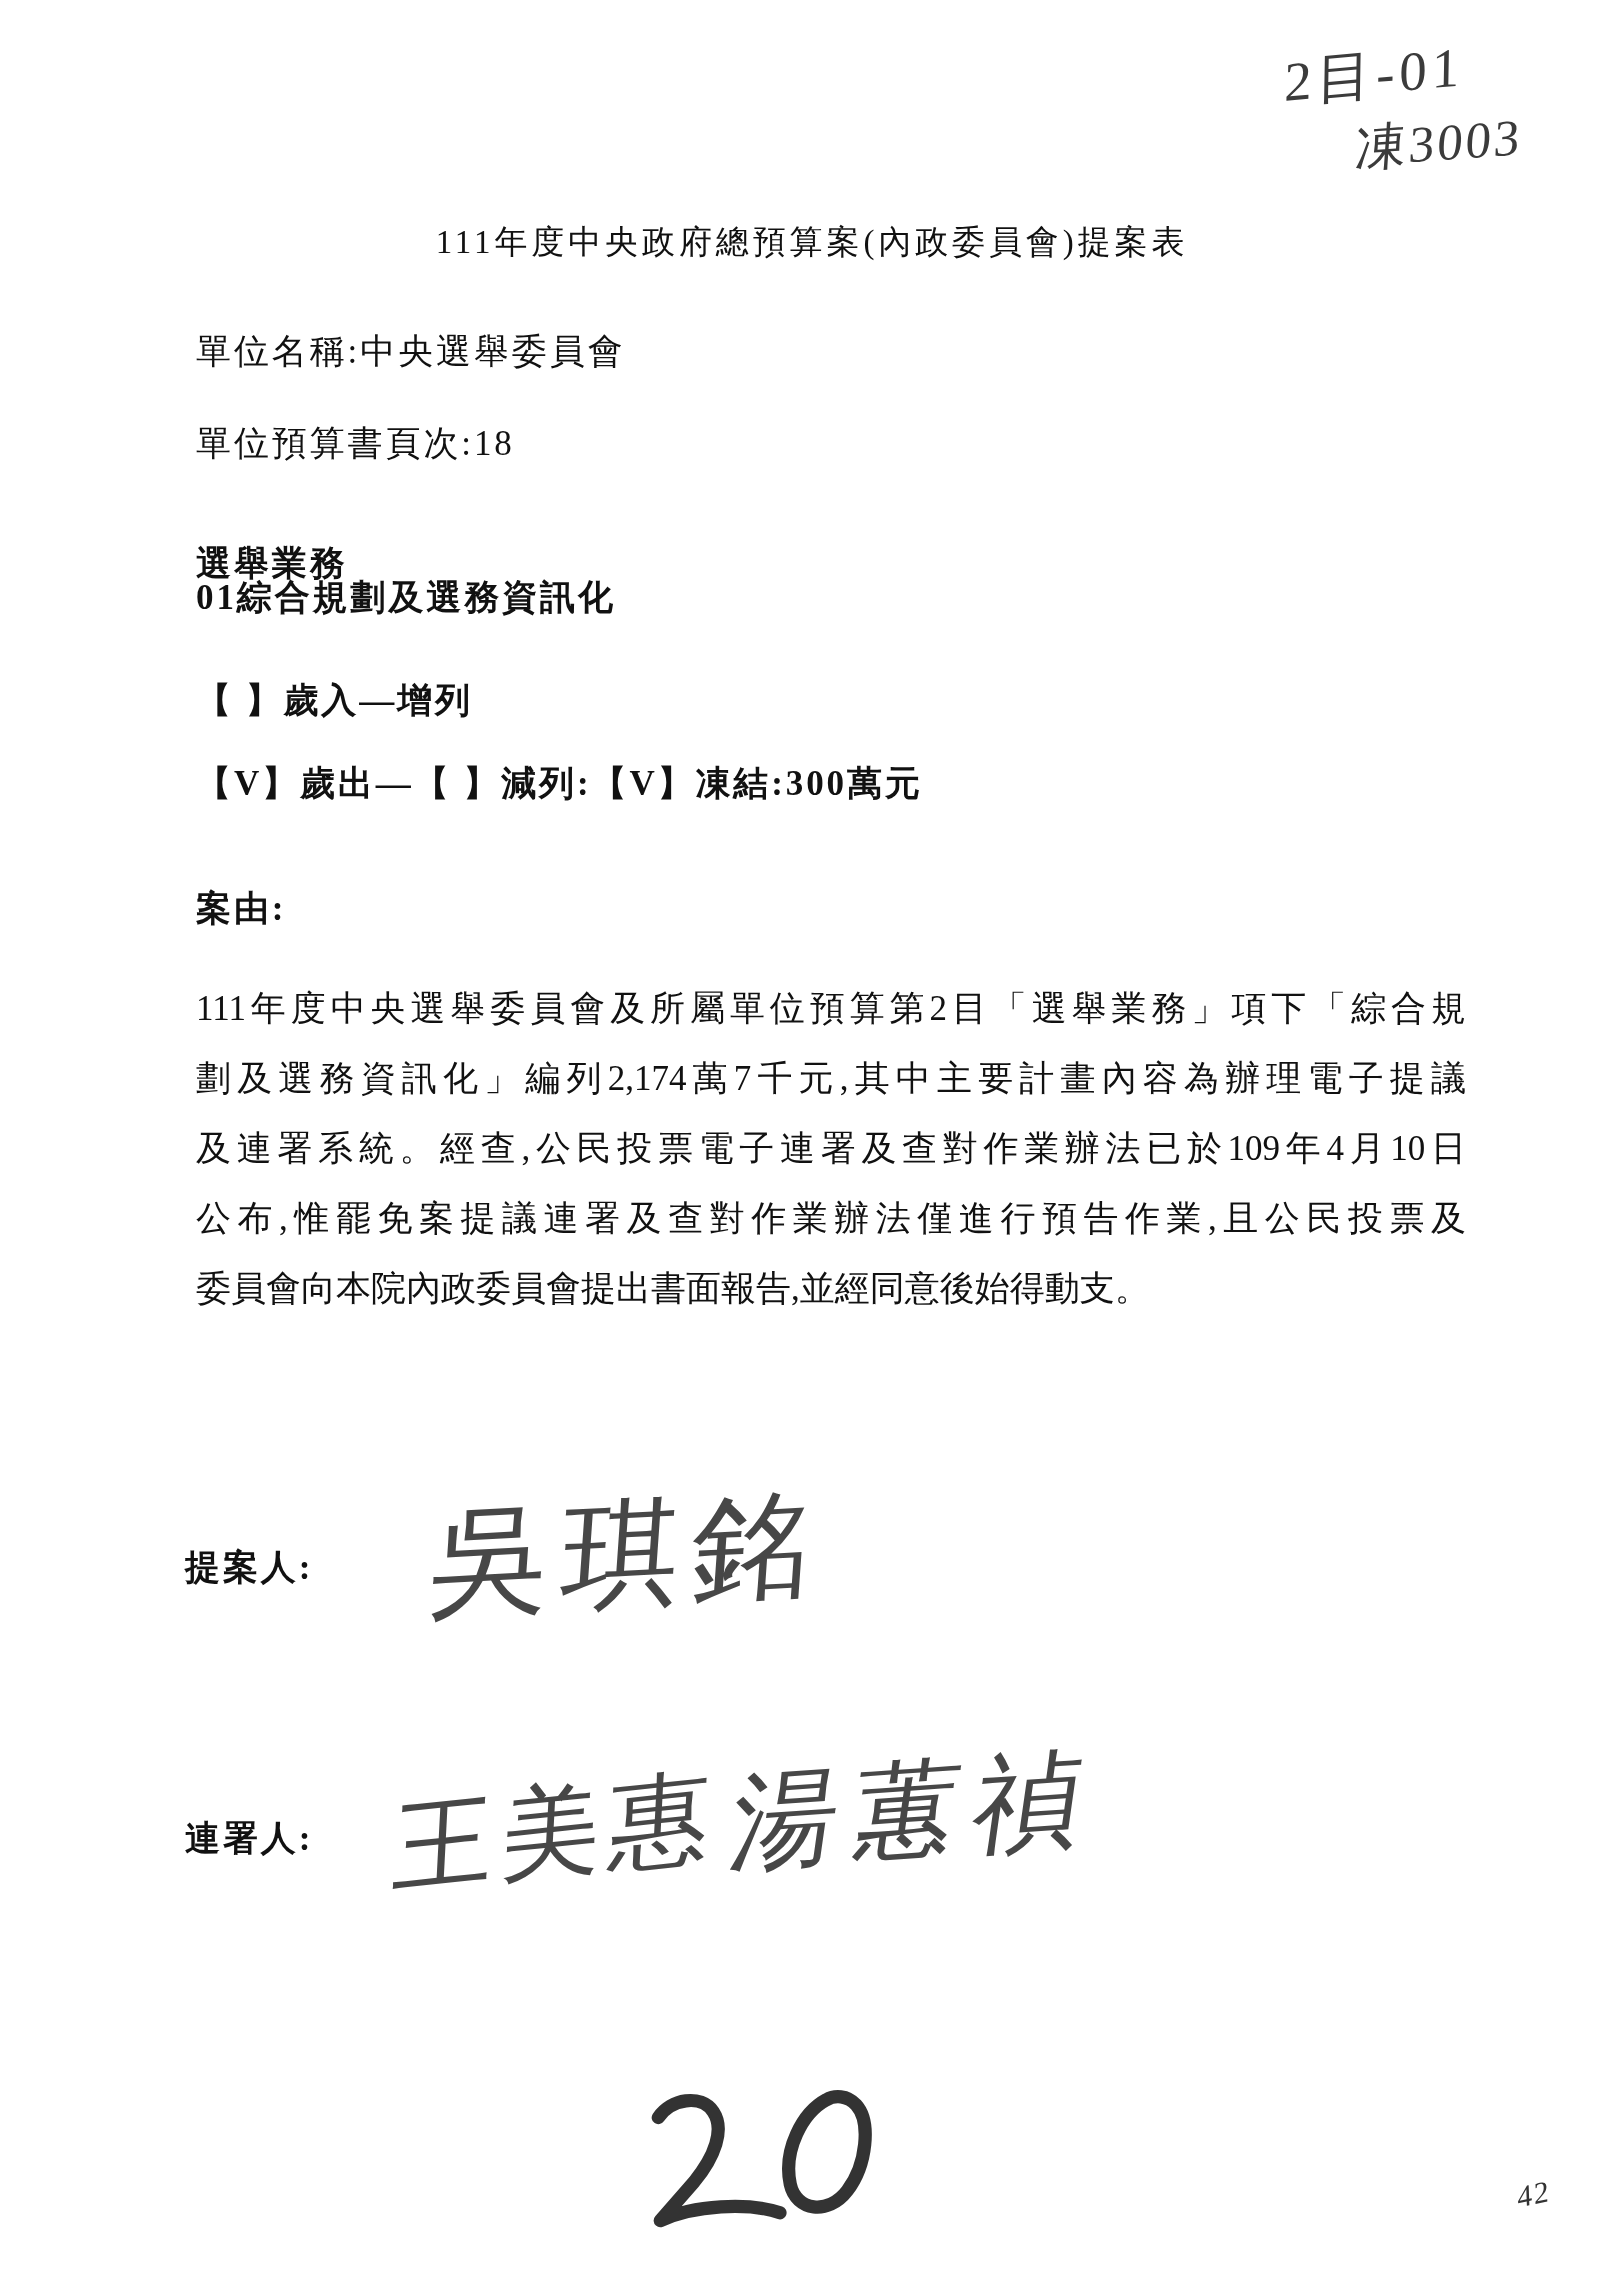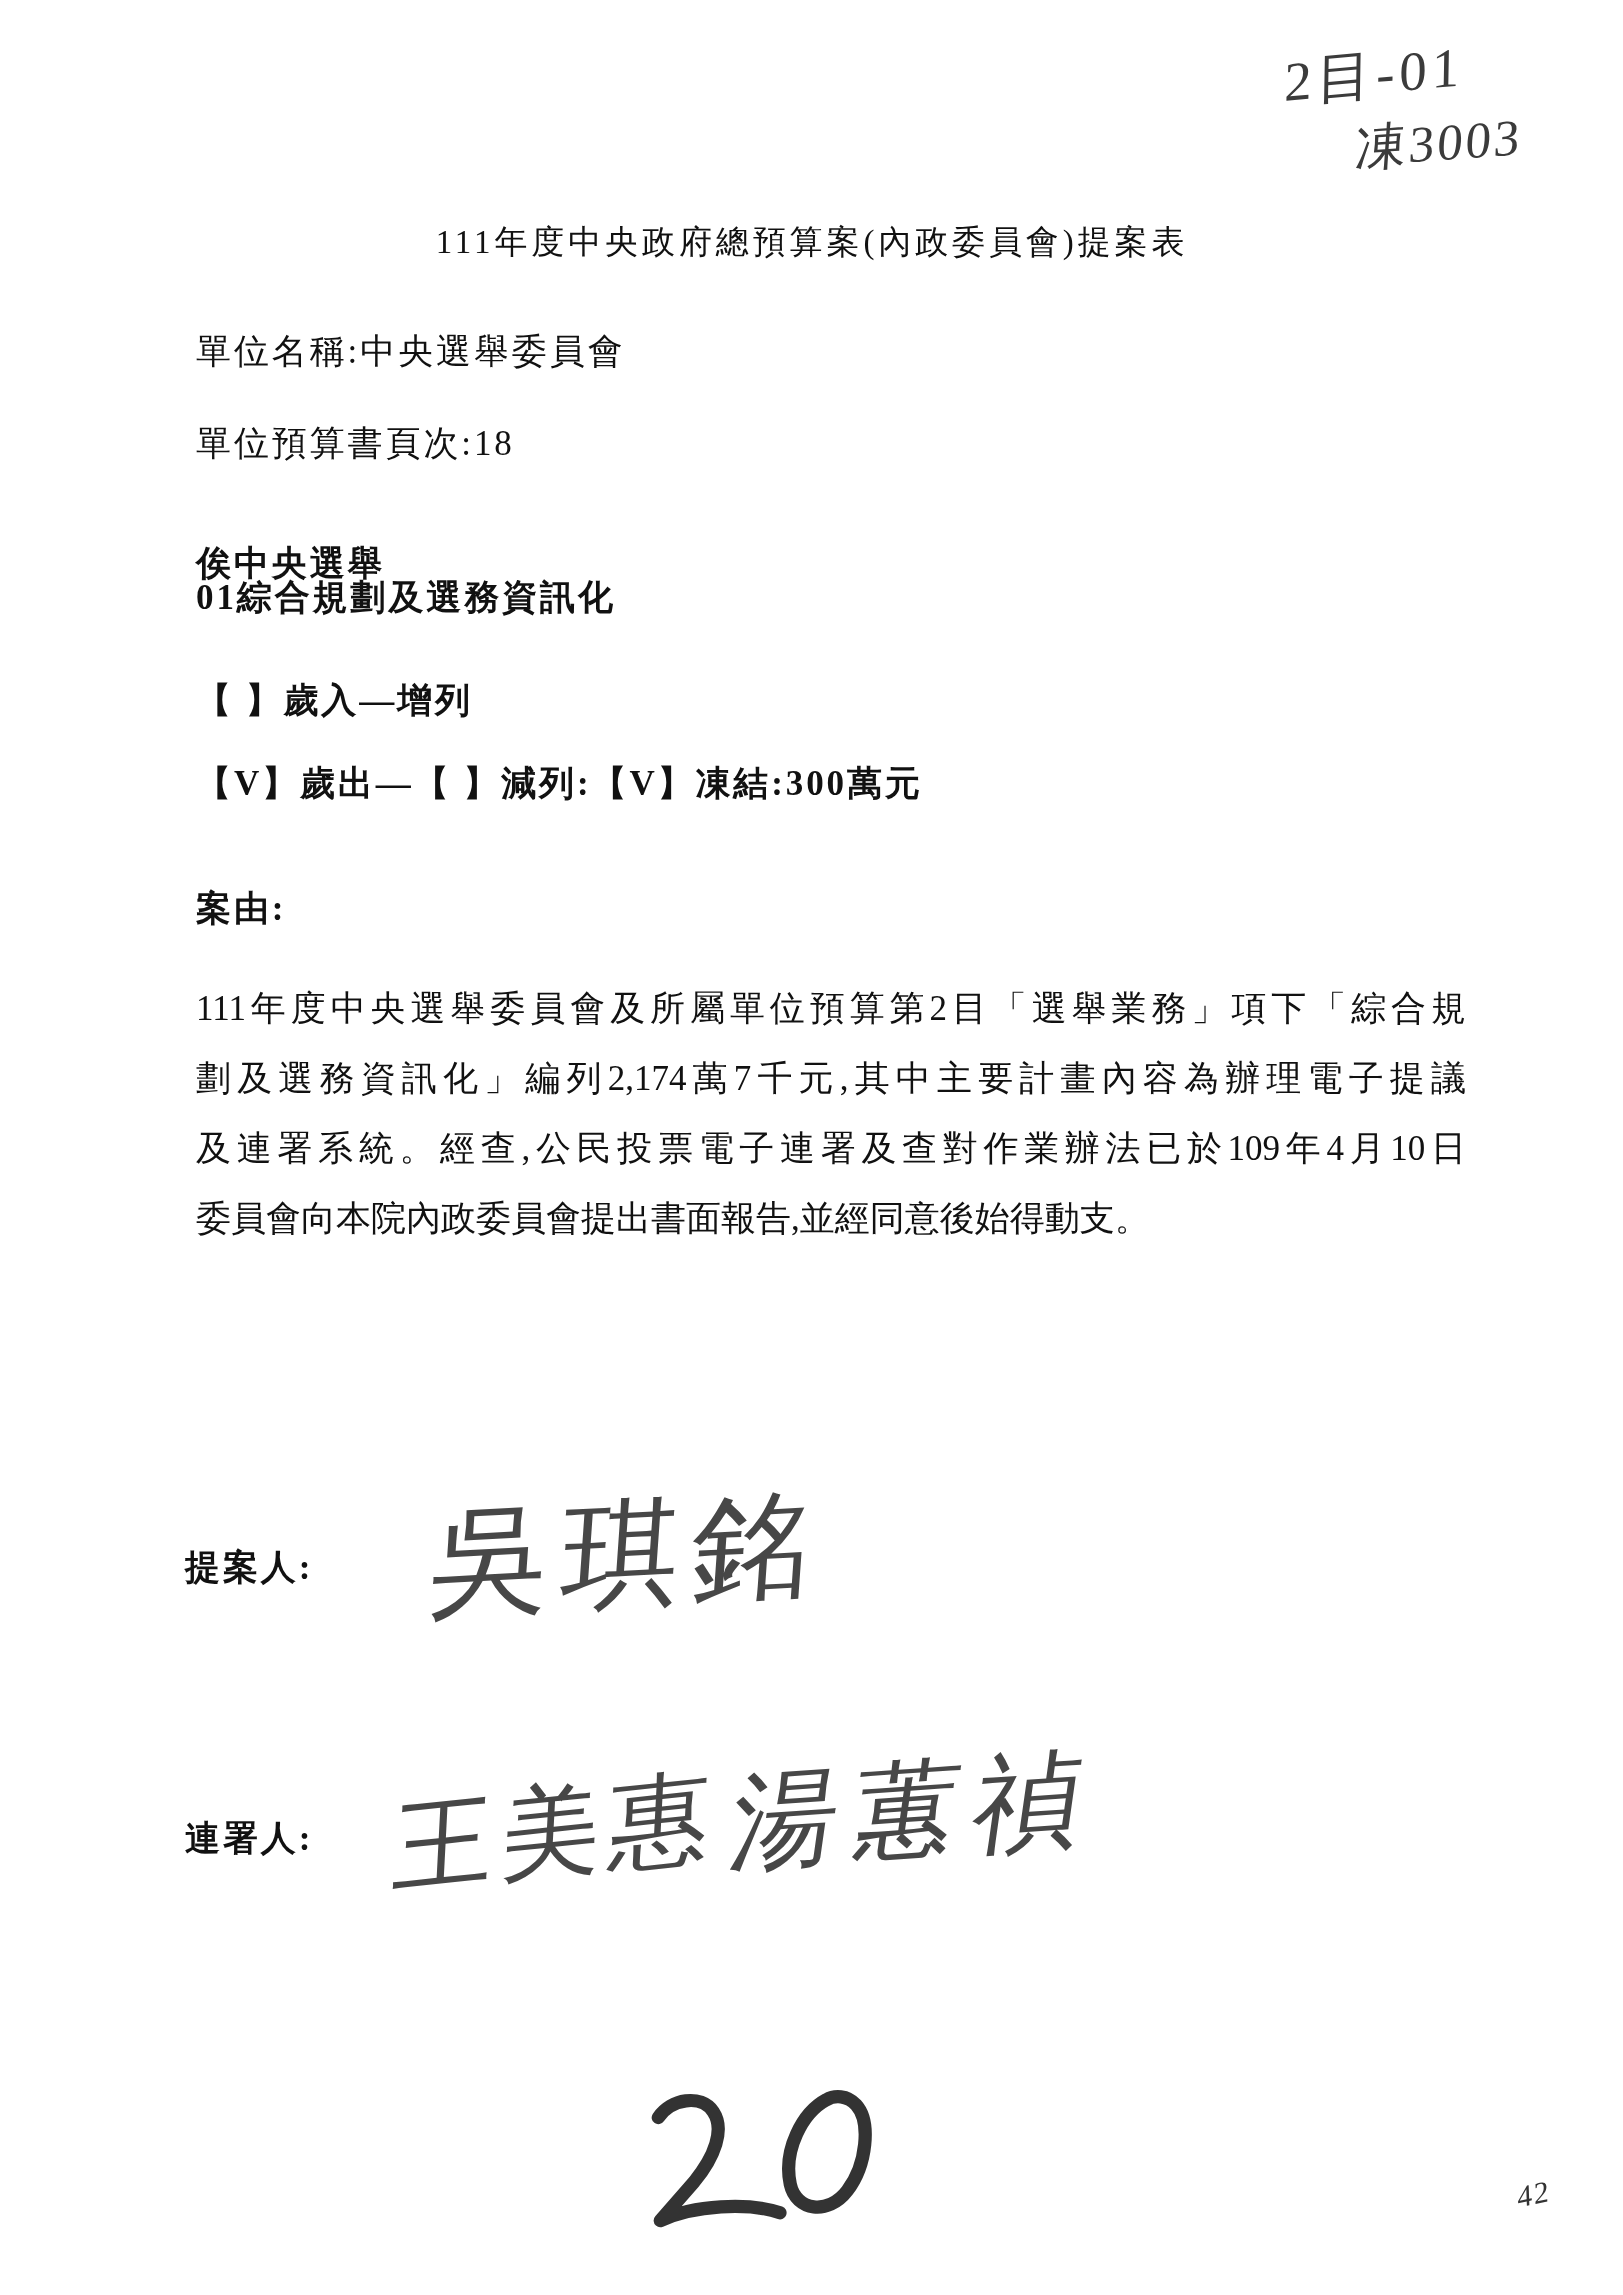--- a/index.html
+++ b/index.html
@@ -135,31 +135,32 @@
 
   <div class="abs doc-title">111年度中央政府總預算案(內政委員會)提案表</div>
 
   <div class="abs meta-line meta-unit">
     <span>單位名稱</span><span>:</span><span>中央選舉委員會</span>
   </div>
   <div class="abs meta-line meta-page">
     <span>單位預算書頁次</span><span>:</span><span>18</span>
   </div>
 
-  <div class="abs bold-line sec-category">俟中央選舉</div>
+  <div class="abs bold-line sec-category">選舉業務</div>
   <div class="abs bold-line sec-program">01綜合規劃及選務資訊化</div>
   <div class="abs bold-line sec-revenue">【 】歲入—增列</div>
   <div class="abs bold-line sec-expenditure">【V】歲出—【 】減列:【V】凍結:300萬元</div>
 
   <div class="abs bold-line case-heading">案由:</div>
 
   <div class="abs case-paragraph">
     <div class="case-line">111年度中央選舉委員會及所屬單位預算第2目「選舉業務」項下「綜合規</div>
     <div class="case-line">劃及選務資訊化」編列2,174萬7千元,其中主要計畫內容為辦理電子提議</div>
     <div class="case-line">及連署系統。經查,公民投票電子連署及查對作業辦法已於109年4月10日</div>
+    <div class="case-line">公布,惟罷免案提議連署及查對作業辦法僅進行預告作業,且公民投票及</div>
     <div class="case-line last">委員會向本院內政委員會提出書面報告,並經同意後始得動支。</div>
   </div>
 
   <div class="abs sig-label proposer-label">提案人:</div>
   <div class="abs handwriting hw-sig sig-proposer">吳琪銘</div>
 
   <div class="abs sig-label cosigner-label">連署人:</div>
   <div class="abs handwriting hw-sig sig-cosigner-1">王美惠</div>
   <div class="abs handwriting hw-sig sig-cosigner-2">湯蕙禎</div>
 

